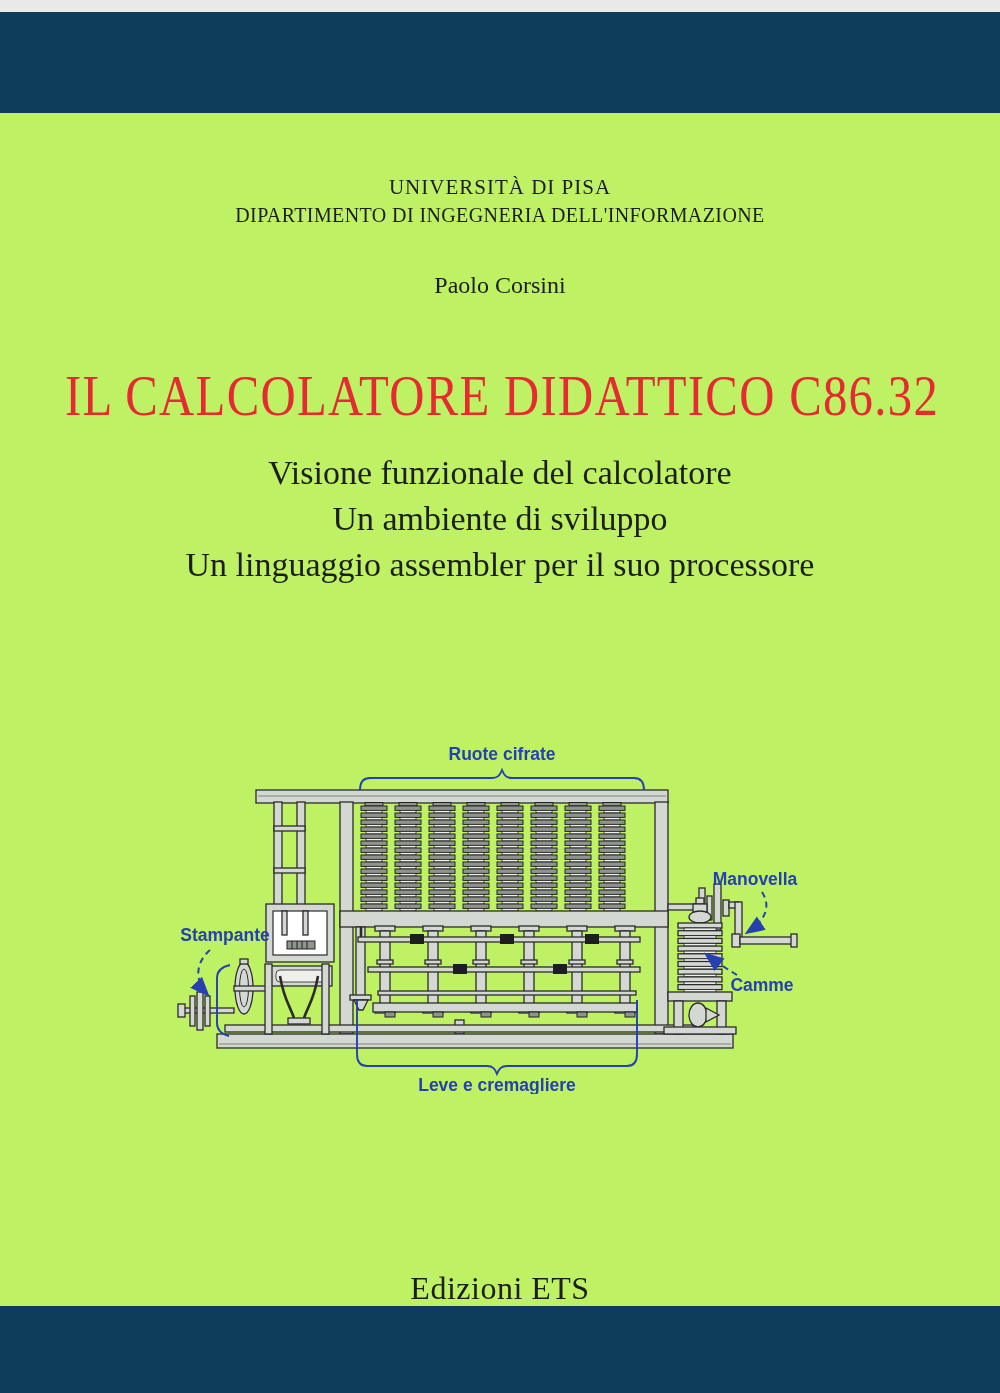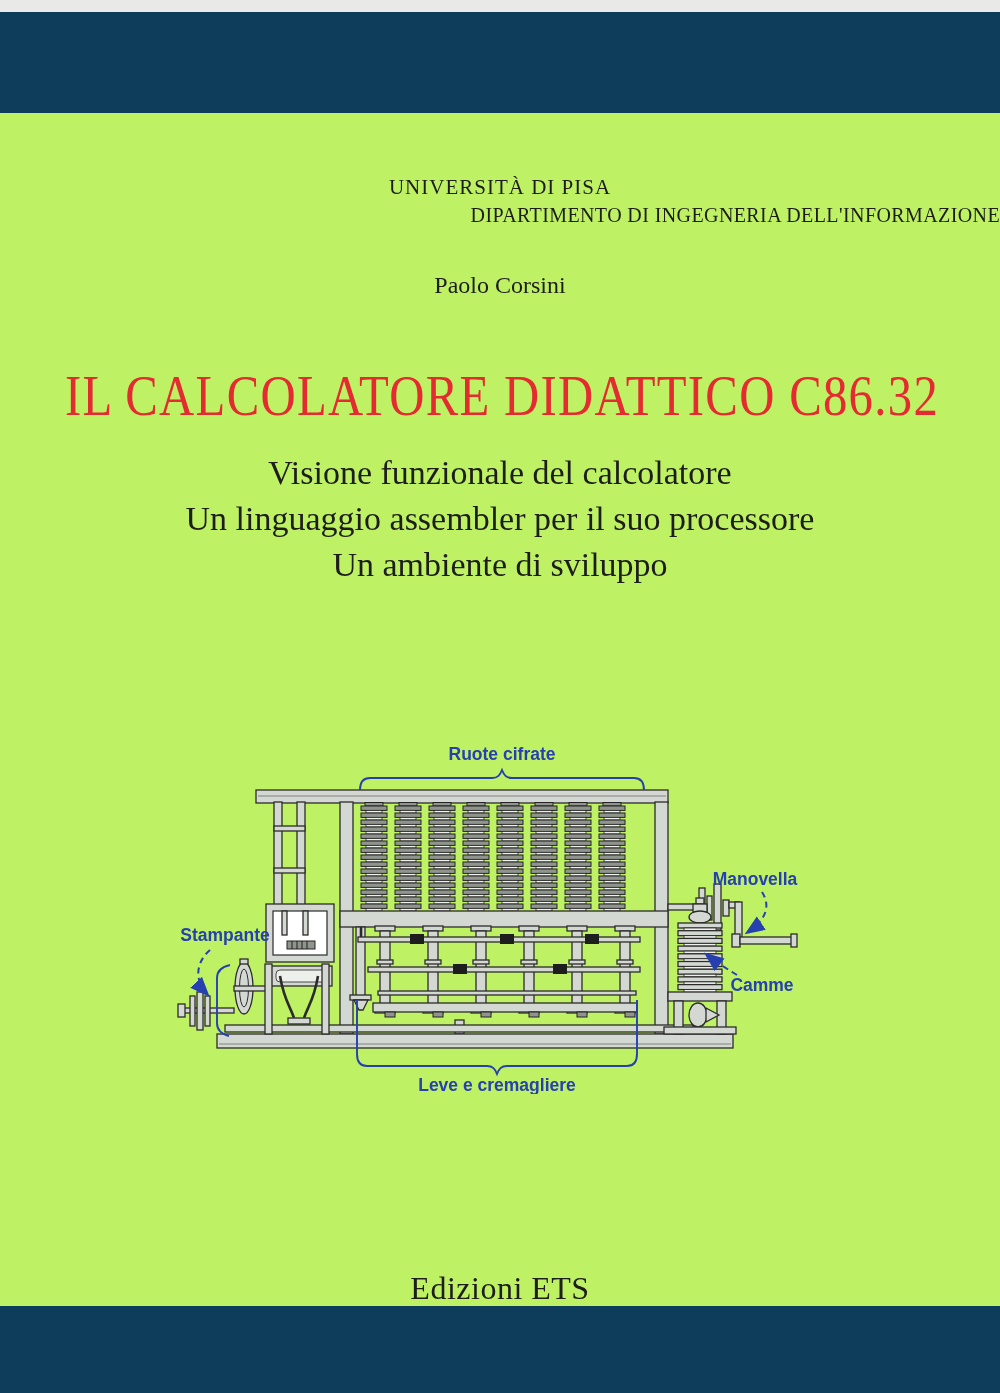--- a/index.html
+++ b/index.html
@@ -12,21 +12,21 @@
   .cover{
     position:relative;width:1000px;height:1393px;margin:12px auto;
     background:#bef264;overflow:hidden;
     font-family:"Liberation Serif",serif;color:var(--ink);
   }
   .band{position:absolute;left:0;width:1000px;background:var(--navy);}
   .band-top{top:0;height:101px;}
   .band-bottom{top:1294px;height:99px;}
   .center{position:absolute;left:0;width:1000px;text-align:center;white-space:nowrap;}
   .affil{top:161px;font-size:21px;line-height:28px;letter-spacing:1px;}
-  .affil .l2{font-size:20px;letter-spacing:0.4px;text-align:right;}
+  .affil .l2{font-size:20px;letter-spacing:0.4px;}
   .author{top:260px;font-size:24px;}
   .title{
     top:352px;font-size:56px;letter-spacing:1.5px;color:var(--red);
     transform:scaleX(0.87);transform-origin:50% 50%;
   }
   .subtitle{top:438px;font-size:34px;line-height:46px;}
   .edition{top:622px;font-size:32px;}
   .publisher{top:1258px;font-size:32px;letter-spacing:0.5px;}
   .diagram{position:absolute;left:170px;top:722px;width:660px;height:360px;}
   
@@ -53,22 +53,22 @@
     <div>UNIVERSITÀ DI PISA</div>
     <div class="l2">DIPARTIMENTO DI INGEGNERIA DELL'INFORMAZIONE</div>
   </div>
 
   <div class="center author">Paolo Corsini</div>
 
   <div class="center title">IL CALCOLATORE DIDATTICO C86.32</div>
 
   <div class="center subtitle">
     <div>Visione funzionale del calcolatore</div>
+    <div>Un ambiente di sviluppo</div>
     <div>Un linguaggio assembler per il suo processore</div>
-    <div>Un ambiente di sviluppo</div>
   </div>
 
 
   <svg class="diagram" viewBox="0 0 660 360">
     <defs>
       <marker id="arr" orient="auto" markerWidth="11" markerHeight="9" refX="8" refY="4">
         <path d="M0,0 L10,4 L0,8 z" class="arrfill"></path>
       </marker>
     </defs>
 

